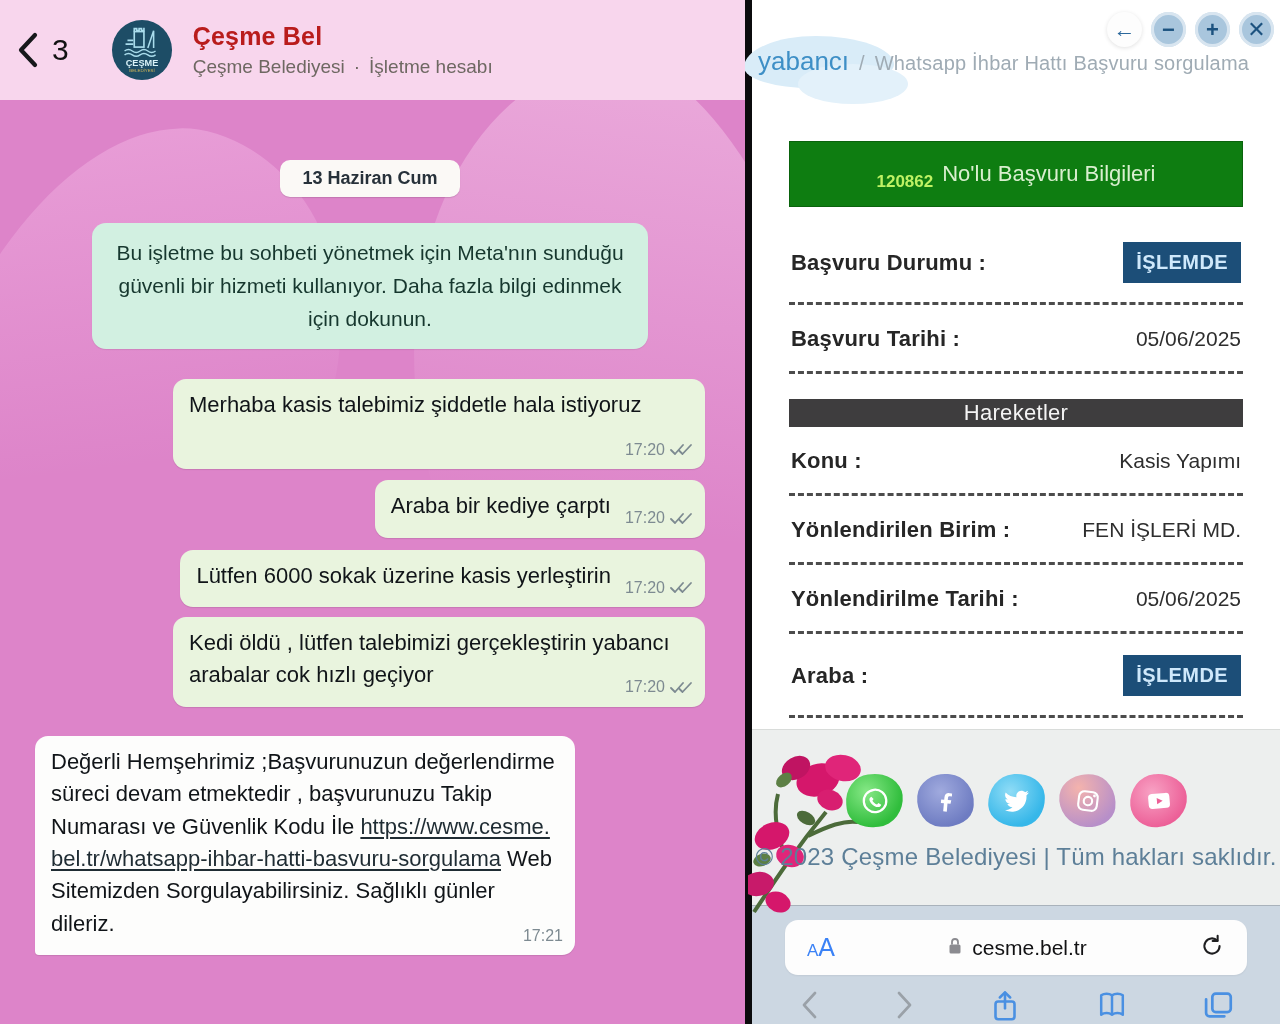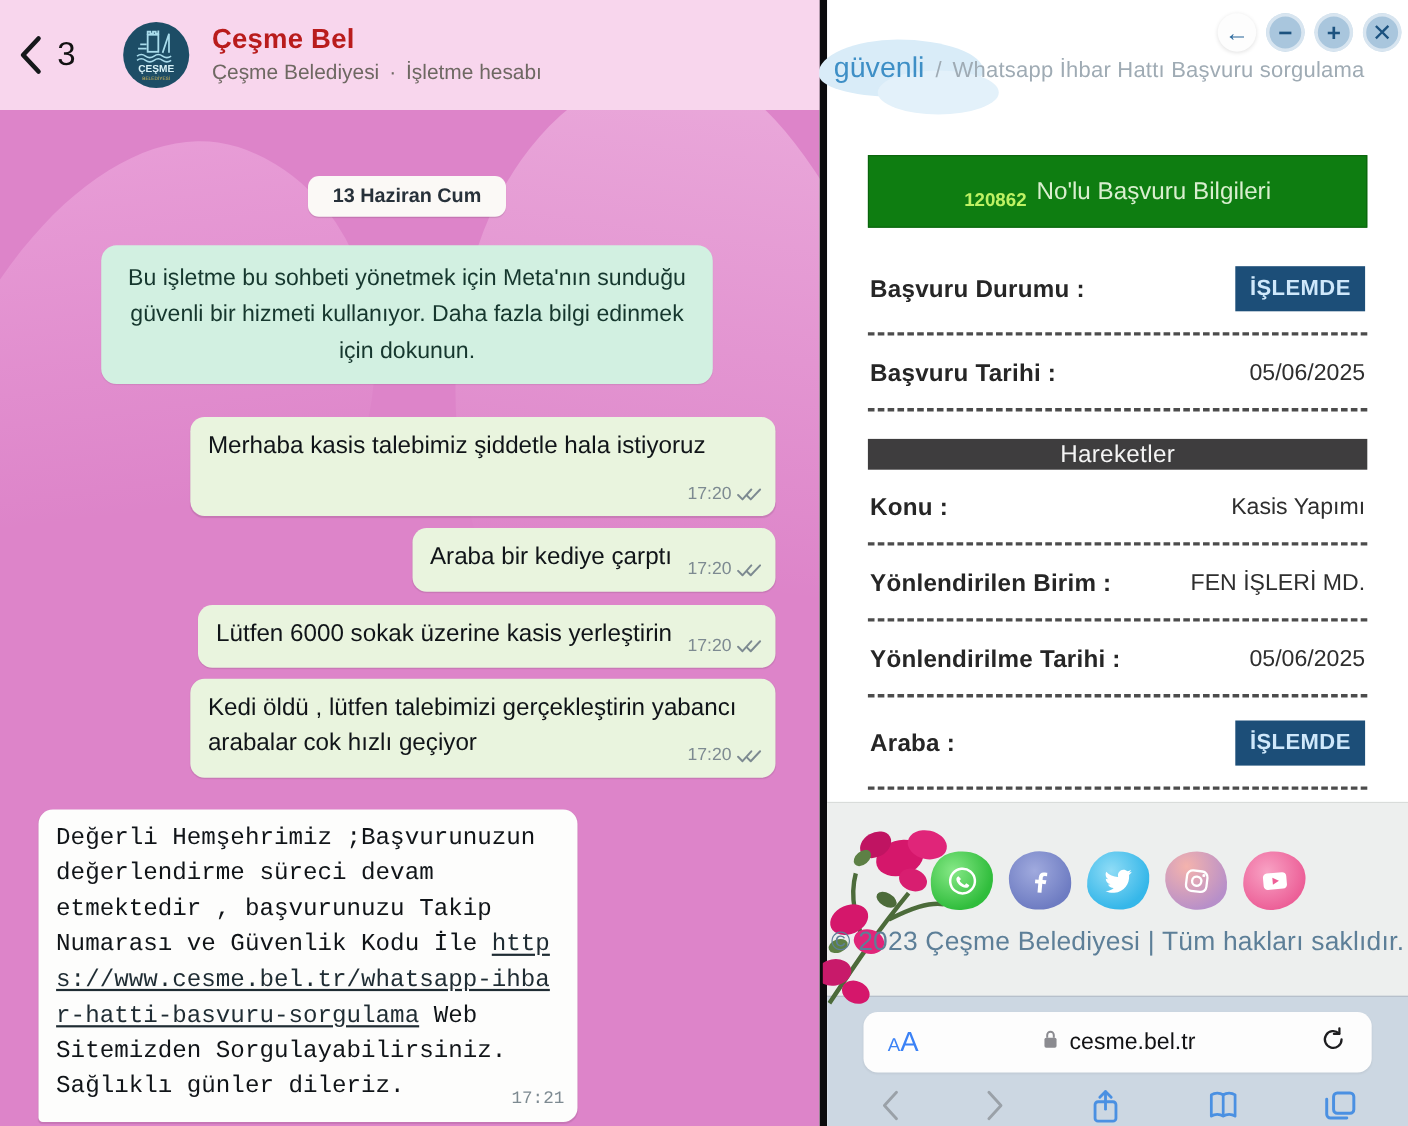--- a/index.html
+++ b/index.html
@@ -38,21 +38,21 @@
   .wa-sub { margin-top:5px; font-size:19px; color:#6e6862; display:flex; gap:9px; align-items:center; }
   .wa-stream { position:relative; z-index:4; display:flex; flex-direction:column; padding:0 40px 0 35px; }
   .chip { align-self:center; margin-top:60px; background:#fbf9f6; color:#27313a; font-weight:bold;
     font-size:18px; padding:8px 22px; border-radius:10px; box-shadow:0 1px 1px rgba(0,0,0,.12); }
   .sysmsg { align-self:center; margin-top:26px; width:556px; background:#d2f0e1; color:#16372e;
     font-size:21px; line-height:1.56; text-align:center; padding:14px 24px; border-radius:14px;
     box-shadow:0 1px 1px rgba(0,0,0,.08); cursor:pointer; }
   .bubble { position:relative; border-radius:13px; padding:10px 16px 10px 16px; font-size:22px;
     line-height:1.47; color:#101418; box-shadow:0 1px 1px rgba(0,0,0,.1); }
   .out { align-self:flex-end; background:#e9f4de; max-width:532px; }
-  .in  { align-self:flex-start; background:#fdfdfc; width:490px; border-bottom-left-radius:4px;font-family:Liberation Mono, monospace; }
+  .in  { align-self:flex-start; background:#fdfdfc; width:540px; border-bottom-left-radius:4px; }
   .m1 { margin-top:30px; } .m2 { margin-top:11px; } .m3 { margin-top:12px; } .m4 { margin-top:10px; }
   .in { margin-top:29px; margin-left:0; }
   .meta { float:right; display:inline-flex; align-items:center; gap:5px;
     margin:16px -4px -2px 14px; font-size:16px; color:#7d8a91; white-space:nowrap; }
   .meta svg { display:block; }
   .msg-link { color:#1f2c33; text-decoration:underline; text-underline-offset:3px; cursor:pointer; word-break:break-all; }
   .in-text { display:inline; }
 
   
   .split { width:7px; background:#0b0b0d; }
@@ -227,21 +227,21 @@
   </div>
 
   <div class="split"></div>
 
   <div class="pg">
 
     <div class="pg-head">
       <div class="crumb">
         <span class="crumb-cloud"></span>
         <span class="crumb-cloud2"></span>
-        <span class="crumb-section">güvenli</span>
+        <span class="crumb-section">yabancı</span>
         <span class="crumb-sep">/</span>
         <span class="crumb-page">Whatsapp İhbar Hattı Başvuru sorgulama</span>
       </div>
       <div class="ctrls">
         <div class="ctrl back">←</div>
         <div class="ctrl">−</div>
         <div class="ctrl">+</div>
         <div class="ctrl">✕</div>
       </div>
     </div>

